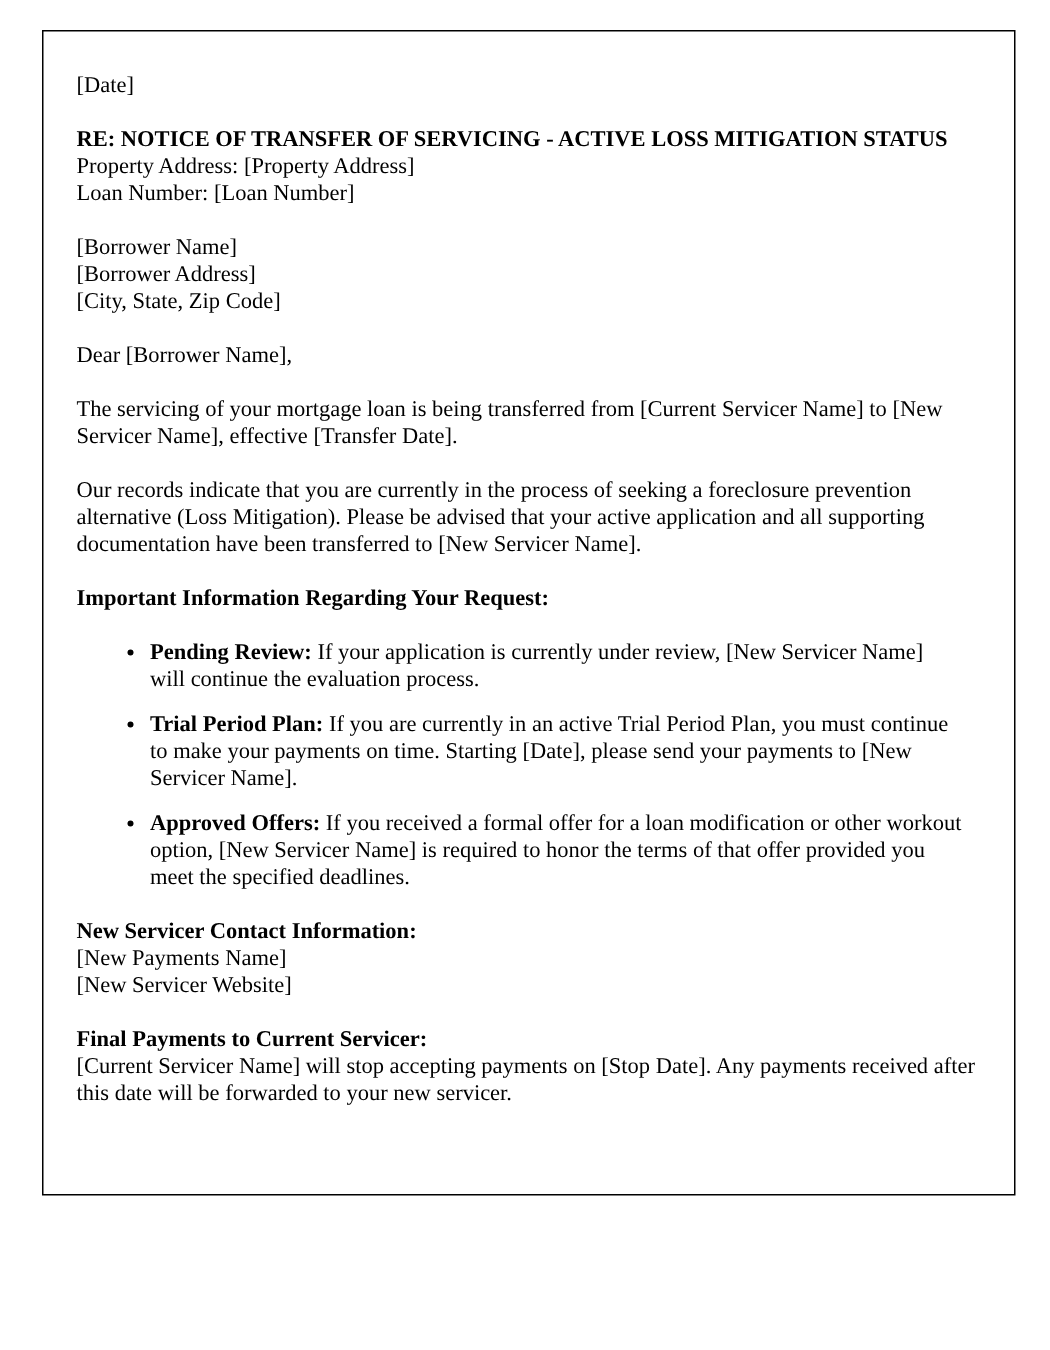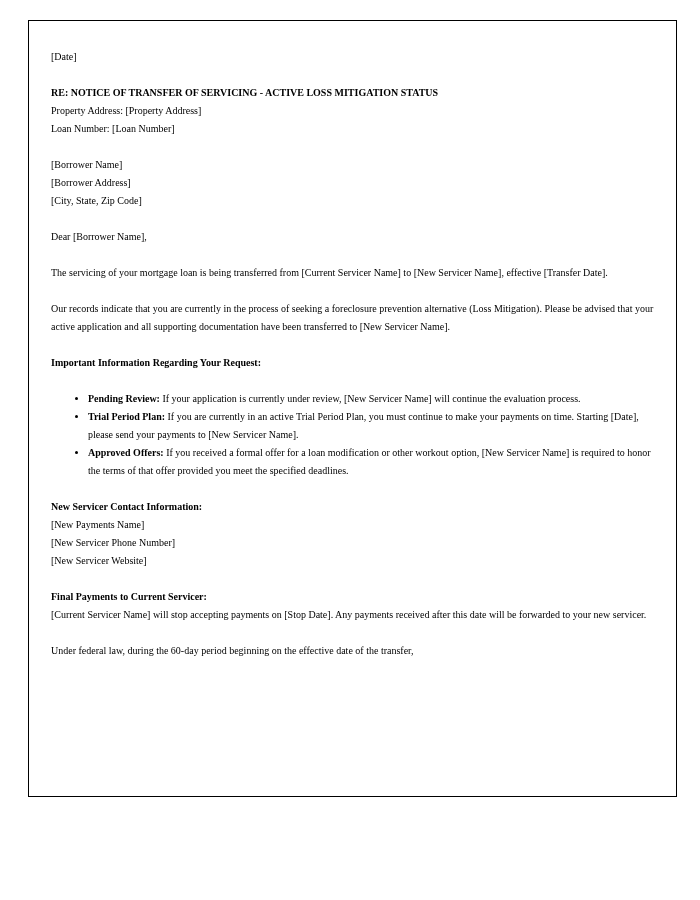--- a/index.html
+++ b/index.html
@@ -12,35 +12,35 @@
     color: #000000;
   }
   .page {
     position: absolute;
     left: 28px;
     top: 20px;
     width: 649px;
     height: 777px;
     border: 1px solid #000000;
     padding: 27px 22px 0 22px;
-    font-size: 10px;
+    font-size: 15px;
     line-height: 18px;
     overflow: hidden;
     background: #ffffff;
   }
   .para  { margin: 0 0 18px 0; }
   .block { margin: 0 0 18px 0; }
   .line  { margin: 0; }
   .b     { font-weight: bold; }
   ul.bullets {
     margin: 0 0 18px 0;
     padding-left: 37px;
     list-style-type: disc;
   }
-  ul.bullets li { margin: 0; }
+  ul.bullets li { margin: 12px; }
 </style>
 </head>
 <body>
 
 <div class="page">
 
   <p class="para">[Date]</p>
 
   <div class="block">
     <div class="line b">RE: NOTICE OF TRANSFER OF SERVICING - ACTIVE LOSS MITIGATION STATUS</div>
@@ -66,24 +66,22 @@
 
   <ul class="bullets">
     <li><span class="b">Pending Review:</span><span> If your application is currently under review, [New Servicer Name] will continue the evaluation process.</span></li>
     <li><span class="b">Trial Period Plan:</span><span> If you are currently in an active Trial Period Plan, you must continue to make your payments on time. Starting [Date], please send your payments to [New Servicer Name].</span></li>
     <li><span class="b">Approved Offers:</span><span> If you received a formal offer for a loan modification or other workout option, [New Servicer Name] is required to honor the terms of that offer provided you meet the specified deadlines.</span></li>
   </ul>
 
   <div class="block">
     <div class="line b">New Servicer Contact Information:</div>
     <div class="line">[New Payments Name]</div>
-    <div class="line">[New Servicer Phone Number]</div>
     <div class="line">[New Servicer Website]</div>
   </div>
 
   <div class="block">
     <div class="line b">Final Payments to Current Servicer:</div>
     <div class="line">[Current Servicer Name] will stop accepting payments on [Stop Date]. Any payments received after this date will be forwarded to your new servicer.</div>
   </div>
 
-  <p class="para">Under federal law, during the 60-day period beginning on the effective date of the transfer,</p>
 
 </div>
 
 </body></html>

